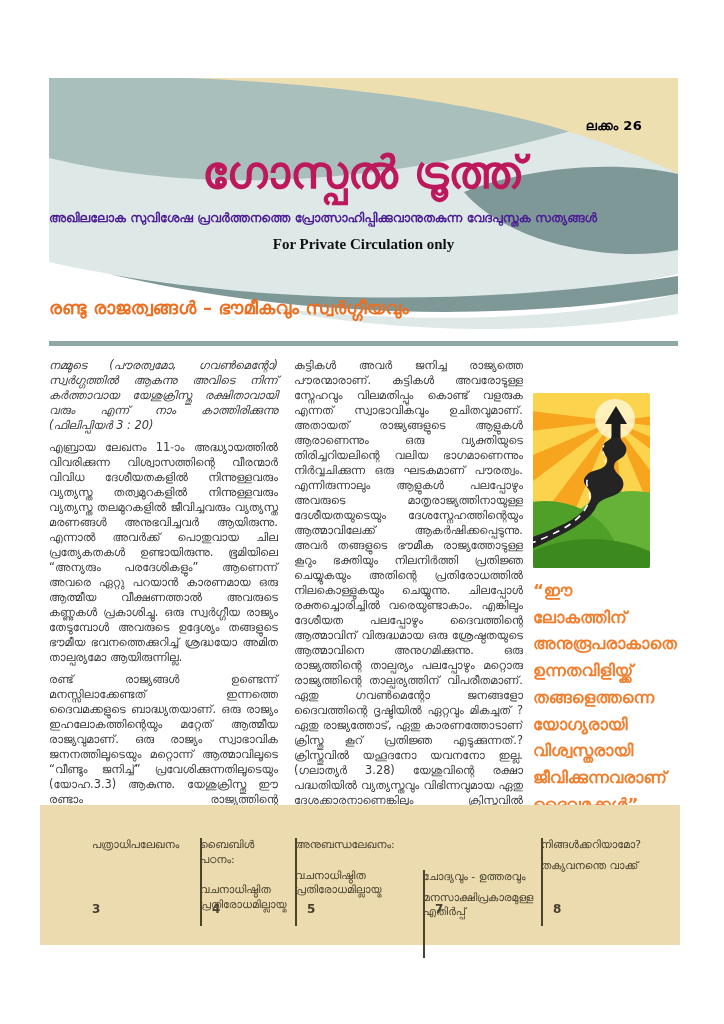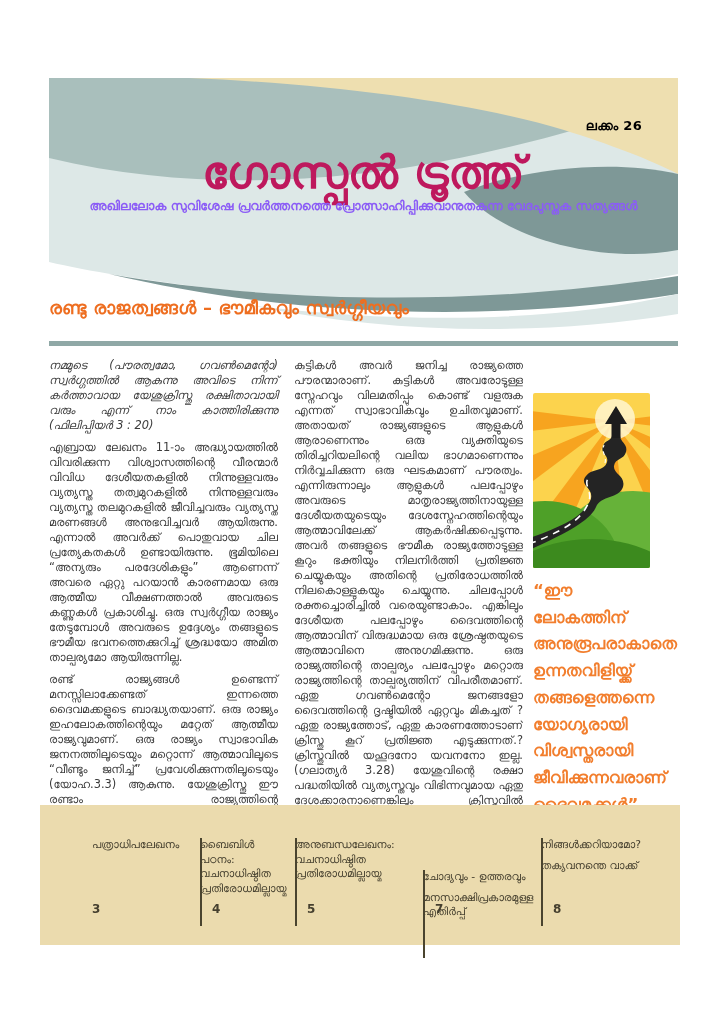--- a/index.html
+++ b/index.html
@@ -12,22 +12,22 @@
   .masthead svg{position:absolute;left:0;top:0;}
   .issue-badge{
     position:absolute;right:36px;top:40px;color:#000000;font-size:13px;font-weight:bold;
     letter-spacing:.3px;
   }
   .mast-title{
     position:absolute;left:0;top:70px;width:100%;text-align:center;
     font-size:45px;font-weight:bold;color:#be185d;line-height:1.1;
   }
   .mast-subtitle{
-    position:absolute;left:0;top:120px;width:100%;text-align:center;
-    font-size:12.5px;font-weight:bold;color:#8b5cf6;
+    position:absolute;left:0;top:132px;width:100%;text-align:left;
+    font-size:12.5px;font-weight:bold;color:#4c1d95;
   }
   .mast-circ{
     position:absolute;left:0;top:158px;width:100%;text-align:center;
     font-family:"Liberation Serif","DejaVu Serif",serif;
     font-size:15px;font-weight:bold;color:#111;
   }
   
   .headline{
     position:absolute;left:49px;top:297px;width:560px;
     font-size:18px;font-weight:bold;color:#ee6e20;letter-spacing:.2px;
@@ -57,21 +57,21 @@
   .fcol{position:relative;box-sizing:border-box;padding:33px 8px 0 0;
     font-size:10.8px;line-height:1.35;color:#46402f;}
   .fcol .divider{position:absolute;left:0;top:33px;height:88px;width:2px;background:#4a442f;}
   .fcol-1{width:160px;padding-left:52px;}
   .fcol-2{width:95px;}
   .fcol-3{width:128px;}
   .fcol-4{width:118px;margin-top:32px;}
   .fcol-5{width:126px;}
   .fcol .f-title{margin:0;}
   .fcol .f-sub{margin:6px 0 0 0;}
-  .fcol-2 .f-sub,.fcol-3 .f-sub{margin-top:0;}
+  .fcol-2 .f-sub,.fcol-3 .f-sub{margin-top:16px;}
   .f-page{position:absolute;left:inherit;bottom:28px;font-size:12px;font-weight:bold;color:#46402f;}
   .fcol-1 .f-page{left:52px;}
   .fcol-2 .f-page,.fcol-3 .f-page,.fcol-4 .f-page,.fcol-5 .f-page{left:12px;}
 </style>
 </head>
 <body>
 
 <div class="page">
 
   <div class="masthead">
@@ -85,20 +85,21 @@
 
       <path fill="#7e9897" d="M629,96 C560,80 470,92 415,114 C455,162 555,186 629,172 Z"></path>
 
       <path fill="#7e9897" d="M60,196 C220,224 420,230 629,198 L629,216 C430,247 230,236 60,196 Z"></path>
 
       <path fill="#dde8e7" d="M200,227 C350,246 505,245 629,216 L629,236 C480,260 330,254 200,227 Z"></path>
     </svg>
     <div class="issue-badge">ലക്കം 26</div>
     <div class="mast-title">ഗോസ്പൽ ട്രൂത്ത്</div>
     <div class="mast-subtitle">അഖിലലോക സുവിശേഷ പ്രവർത്തനത്തെ പ്രോത്സാഹിപ്പിക്കുവാനുതകുന്ന വേദപുസ്തക സത്യങ്ങൾ</div>
+    <div class="mast-circ">For Private Circulation only</div>
   </div>
 
   <div class="headline">രണ്ടു രാജത്വങ്ങൾ – ഭൗമീകവും സ്വർഗ്ഗീയവും</div>
   <div class="headline-rule"></div>
 
   <div class="columns">
     <div class="col">
       <p class="lead-verse">നമ്മുടെ (പൗരത്വമോ, ഗവൺമെന്റോ) സ്വർഗ്ഗത്തിൽ ആകുന്നു അവിടെ നിന്ന് കർത്താവായ യേശുക്രിസ്തു രക്ഷിതാവായി വരും എന്ന് നാം  കാത്തിരിക്കുന്നു (ഫിലിപ്പിയർ 3 : 20)</p>
       <p>എബ്രായ ലേഖനം 11-ാം അദ്ധ്യായത്തിൽ വിവരിക്കുന്ന വിശ്വാസത്തിന്റെ വീരന്മാർ വിവിധ ദേശീയതകളിൽ നിന്നുള്ളവരും വ്യത്യസ്ത തത്വമുറകളിൽ നിന്നുള്ളവരും വ്യത്യസ്ത തലമുറകളിൽ ജീവിച്ചവരും വ്യത്യസ്ത മരണങ്ങൾ അനുഭവിച്ചവർ ആയിരുന്നു. എന്നാൽ അവർക്ക് പൊതുവായ ചില പ്രത്യേകതകൾ ഉണ്ടായിരുന്നു. ഭൂമിയിലെ “അന്യരും പരദേശികളും” ആണെന്ന് അവരെ ഏറ്റു പറയാൻ കാരണമായ ഒരു ആത്മീയ വീക്ഷണത്താൽ അവരുടെ കണ്ണുകൾ പ്രകാശിച്ചു. ഒരു സ്വർഗ്ഗീയ രാജ്യം തേടുമ്പോൾ അവരുടെ ഉദ്ദേശ്യം തങ്ങളുടെ ഭൗമീയ ഭവനത്തെക്കുറിച്ച് ശ്രദ്ധയോ അമിത താല്പര്യമോ ആയിരുന്നില്ല.</p>
       <p>രണ്ട് രാജ്യങ്ങൾ ഉണ്ടെന്ന് മനസ്സിലാക്കേണ്ടത് ഇന്നത്തെ ദൈവമക്കളുടെ ബാദ്ധ്യതയാണ്. ഒരു രാജ്യം ഇഹലോകത്തിന്റെയും മറ്റേത് ആത്മീയ രാജ്യവുമാണ്. ഒരു രാജ്യം സ്വാഭാവിക ജനനത്തിലൂടെയും മറ്റൊന്ന് ആത്മാവിലൂടെ “വീണ്ടും ജനിച്ച്” പ്രവേശിക്കുന്നതിലൂടെയും (യോഹ.3.3) ആകുന്നു. യേശുക്രിസ്തു ഈ രണ്ടാം രാജ്യത്തിന്റെ ഭരണാധികാരിയാണെന്നും അദ്ദേഹം പറഞ്ഞു. എന്റെ രാജ്യം ഐഹികമല്ല. എന്റെ രാജ്യം ഐഹികമായിരുന്നെങ്കിൽ എന്റെ ദാസന്മാർ യുദ്ധം ചെയ്യുമായിരുന്നു. (യോഹ. 18.36) ദൈവരാജ്യം യേശുവിന്റെ രക്തത്താൽ കഴുകൽ പ്രാപിച്ച ഓരോ ദൈവമക്കളുടെയും ഉള്ളിലുണ്ട്. (ലൂക്കോ. 17.21 - 22) ഇതൊരു രാഷ്ട്രീയ രാജ്യമല്ല, മറിച്ച് നീതിയുടെയും സമാധാനത്തിന്റെയും പരിശുദ്ധാത്മാവിലുള്ള സന്തോഷത്തിന്റെയും രാജ്യമാണ്. (റോമ. 14.17)</p>

